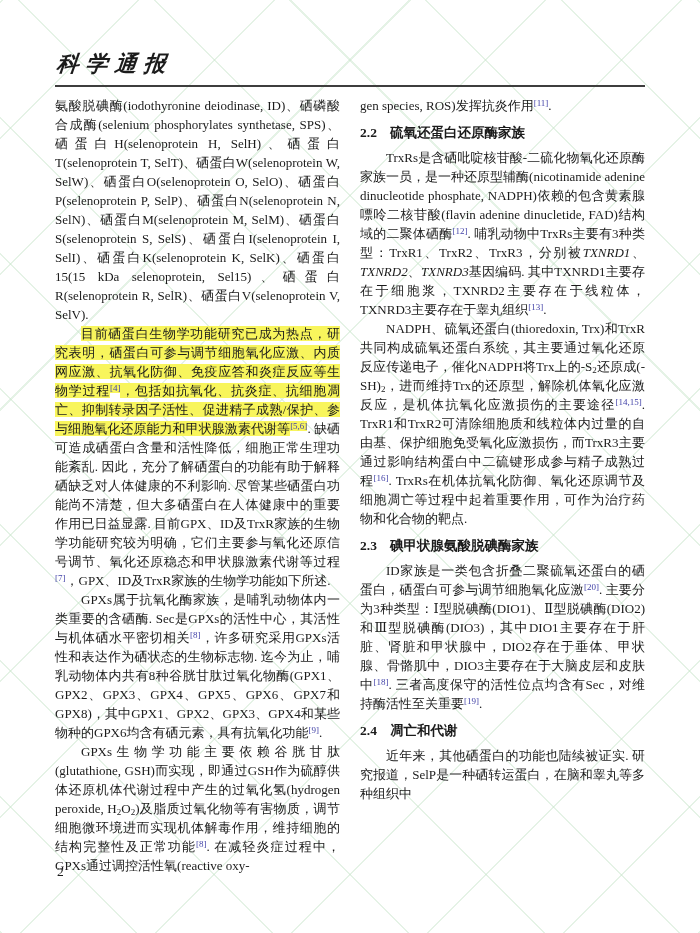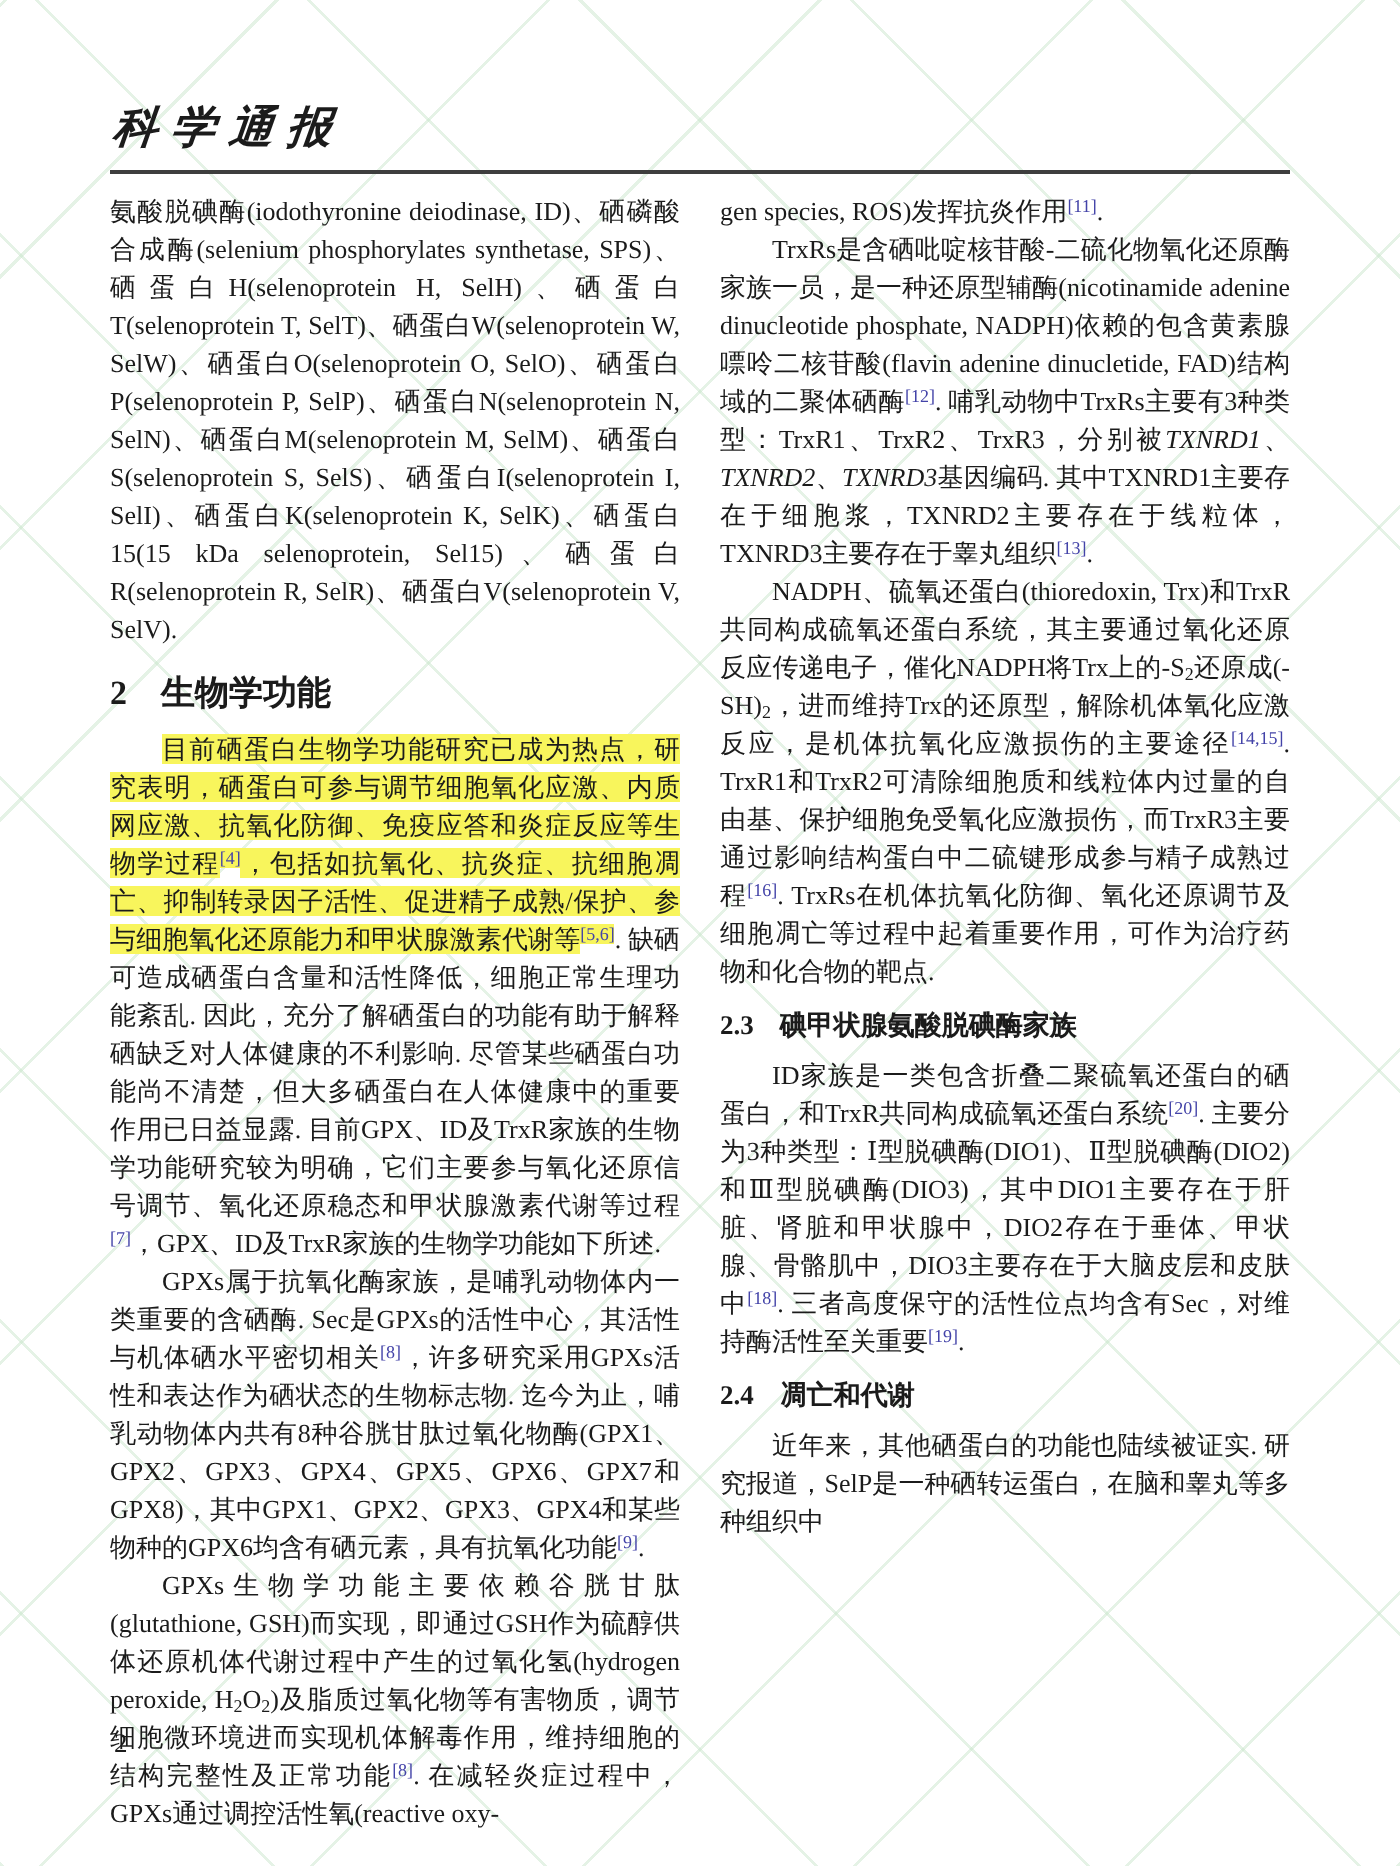--- a/index.html
+++ b/index.html
@@ -45,30 +45,30 @@
 <div class="page" style="--hl: #f8f55c; --ref: #4343a8; --wm: rgba(150,205,155,0.45);">
   <div class="watermark"></div>
   <div class="content">
     <header>
       <div class="logo">科学通报</div>
       <div class="header-rule"></div>
     </header>
     <main class="columns">
       <section class="col">
           <p class="para"><span>氨酸脱碘酶(iodothyronine deiodinase, ID)、硒磷酸合成酶(selenium phosphorylates synthetase, SPS)、硒蛋白H(selenoprotein H, SelH)、硒蛋白T(selenoprotein T, SelT)、硒蛋白W(selenoprotein W, SelW)、硒蛋白O(selenoprotein O, SelO)、硒蛋白P(selenoprotein P, SelP)、硒蛋白N(selenoprotein N, SelN)、硒蛋白M(selenoprotein M, SelM)、硒蛋白S(selenoprotein S, SelS)、硒蛋白I(selenoprotein I, SelI)、硒蛋白K(selenoprotein K, SelK)、硒蛋白15(15 kDa selenoprotein, Sel15)、硒蛋白R(selenoprotein R, SelR)、硒蛋白V(selenoprotein V, SelV).</span></p>
-          <h2><span class="h-num">2</span><span class="h-title">生物学功能</span></h2>
           <p class="para indent"><span class="hl">目前硒蛋白生物学功能研究已成为热点，研究表明，硒蛋白可参与调节细胞氧化应激、内质网应激、抗氧化防御、免疫应答和炎症反应等生物学过程</span><sup class="ref hl">[4]</sup><span class="hl">，包括如抗氧化、抗炎症、抗细胞凋亡、抑制转录因子活性、促进精子成熟/保护、参与细胞氧化还原能力和甲状腺激素代谢等</span><sup class="ref hl">[5,6]</sup><span>. 缺硒可造成硒蛋白含量和活性降低，细胞正常生理功能紊乱. 因此，充分了解硒蛋白的功能有助于解释硒缺乏对人体健康的不利影响. 尽管某些硒蛋白功能尚不清楚，但大多硒蛋白在人体健康中的重要作用已日益显露. 目前GPX、ID及TrxR家族的生物学功能研究较为明确，它们主要参与氧化还原信号调节、氧化还原稳态和甲状腺激素代谢等过程</span><sup class="ref">[7]</sup><span>，GPX、ID及TrxR家族的生物学功能如下所述.</span></p>
           <p class="para indent"><span>GPXs属于抗氧化酶家族，是哺乳动物体内一类重要的含硒酶. Sec是GPXs的活性中心，其活性与机体硒水平密切相关</span><sup class="ref">[8]</sup><span>，许多研究采用GPXs活性和表达作为硒状态的生物标志物. 迄今为止，哺乳动物体内共有8种谷胱甘肽过氧化物酶(GPX1、GPX2、GPX3、GPX4、GPX5、GPX6、GPX7和GPX8)，其中GPX1、GPX2、GPX3、GPX4和某些物种的GPX6均含有硒元素，具有抗氧化功能</span><sup class="ref">[9]</sup><span>.</span></p>
           <p class="para indent"><span>GPXs生物学功能主要依赖谷胱甘肽(glutathione, GSH)而实现，即通过GSH作为硫醇供体还原机体代谢过程中产生的过氧化氢(hydrogen peroxide, H</span><sub class="sub-txt">2</sub><span>O</span><sub class="sub-txt">2</sub><span>)及脂质过氧化物等有害物质，调节细胞微环境进而实现机体解毒作用，维持细胞的结构完整性及正常功能</span><sup class="ref">[8]</sup><span>. 在减轻炎症过程中，GPXs通过调控活性氧(reactive oxy-</span></p>
         </section>
       <section class="col">
           <p class="para"><span>gen species, ROS)发挥抗炎作用</span><sup class="ref">[11]</sup><span>.</span></p>
+          <h3><span class="h-num">2.2</span><span class="h-title">硫氧还蛋白还原酶家族</span></h3>
           <p class="para indent"><span>TrxRs是含硒吡啶核苷酸-二硫化物氧化还原酶家族一员，是一种还原型辅酶(nicotinamide adenine dinucleotide phosphate, NADPH)依赖的包含黄素腺嘌呤二核苷酸(flavin adenine dinucletide, FAD)结构域的二聚体硒酶</span><sup class="ref">[12]</sup><span>. 哺乳动物中TrxRs主要有3种类型：TrxR1、TrxR2、TrxR3，分别被</span><i class="it">TXNRD1</i><span>、</span><i class="it">TXNRD2</i><span>、</span><i class="it">TXNRD3</i><span>基因编码. 其中TXNRD1主要存在于细胞浆，TXNRD2主要存在于线粒体，TXNRD3主要存在于睾丸组织</span><sup class="ref">[13]</sup><span>.</span></p>
           <p class="para indent"><span>NADPH、硫氧还蛋白(thioredoxin, Trx)和TrxR共同构成硫氧还蛋白系统，其主要通过氧化还原反应传递电子，催化NADPH将Trx上的-S</span><sub class="sub-txt">2</sub><span>还原成(-SH)</span><sub class="sub-txt">2</sub><span>，进而维持Trx的还原型，解除机体氧化应激反应，是机体抗氧化应激损伤的主要途径</span><sup class="ref">[14,15]</sup><span>. TrxR1和TrxR2可清除细胞质和线粒体内过量的自由基、保护细胞免受氧化应激损伤，而TrxR3主要通过影响结构蛋白中二硫键形成参与精子成熟过程</span><sup class="ref">[16]</sup><span>. TrxRs在机体抗氧化防御、氧化还原调节及细胞凋亡等过程中起着重要作用，可作为治疗药物和化合物的靶点.</span></p>
           <h3><span class="h-num">2.3</span><span class="h-title">碘甲状腺氨酸脱碘酶家族</span></h3>
-          <p class="para indent"><span>ID家族是一类包含折叠二聚硫氧还蛋白的硒蛋白，和TrxR共同构成硫氧还蛋白系统</span><sup class="ref">[20]</sup><span>. 主要分为3种类型：Ⅰ型脱碘酶(DIO1)、Ⅱ型脱碘酶(DIO2)和Ⅲ型脱碘酶(DIO3)，其中DIO1主要存在于肝脏、肾脏和甲状腺中，DIO2存在于垂体、甲状腺、骨骼肌中，DIO3主要存在于大脑皮层和皮肤中</span><sup class="ref">[18]</sup><span>. 三者高度保守的活性位点均含有Sec，对维持酶活性至关重要</span><sup class="ref">[19]</sup><span>.</span></p>
+          <p class="para indent"><span>ID家族是一类包含折叠二聚硫氧还蛋白的硒蛋白，硒蛋白可参与调节细胞氧化应激</span><sup class="ref">[20]</sup><span>. 主要分为3种类型：Ⅰ型脱碘酶(DIO1)、Ⅱ型脱碘酶(DIO2)和Ⅲ型脱碘酶(DIO3)，其中DIO1主要存在于肝脏、肾脏和甲状腺中，DIO2存在于垂体、甲状腺、骨骼肌中，DIO3主要存在于大脑皮层和皮肤中</span><sup class="ref">[18]</sup><span>. 三者高度保守的活性位点均含有Sec，对维持酶活性至关重要</span><sup class="ref">[19]</sup><span>.</span></p>
           <h3><span class="h-num">2.4</span><span class="h-title">凋亡和代谢</span></h3>
           <p class="para indent"><span>近年来，其他硒蛋白的功能也陆续被证实. 研究报道，SelP是一种硒转运蛋白，在脑和睾丸等多种组织中</span></p>
         </section>
     </main>
   </div>
   <div class="page-number">2</div>
 </div>
 
 </body></html>

